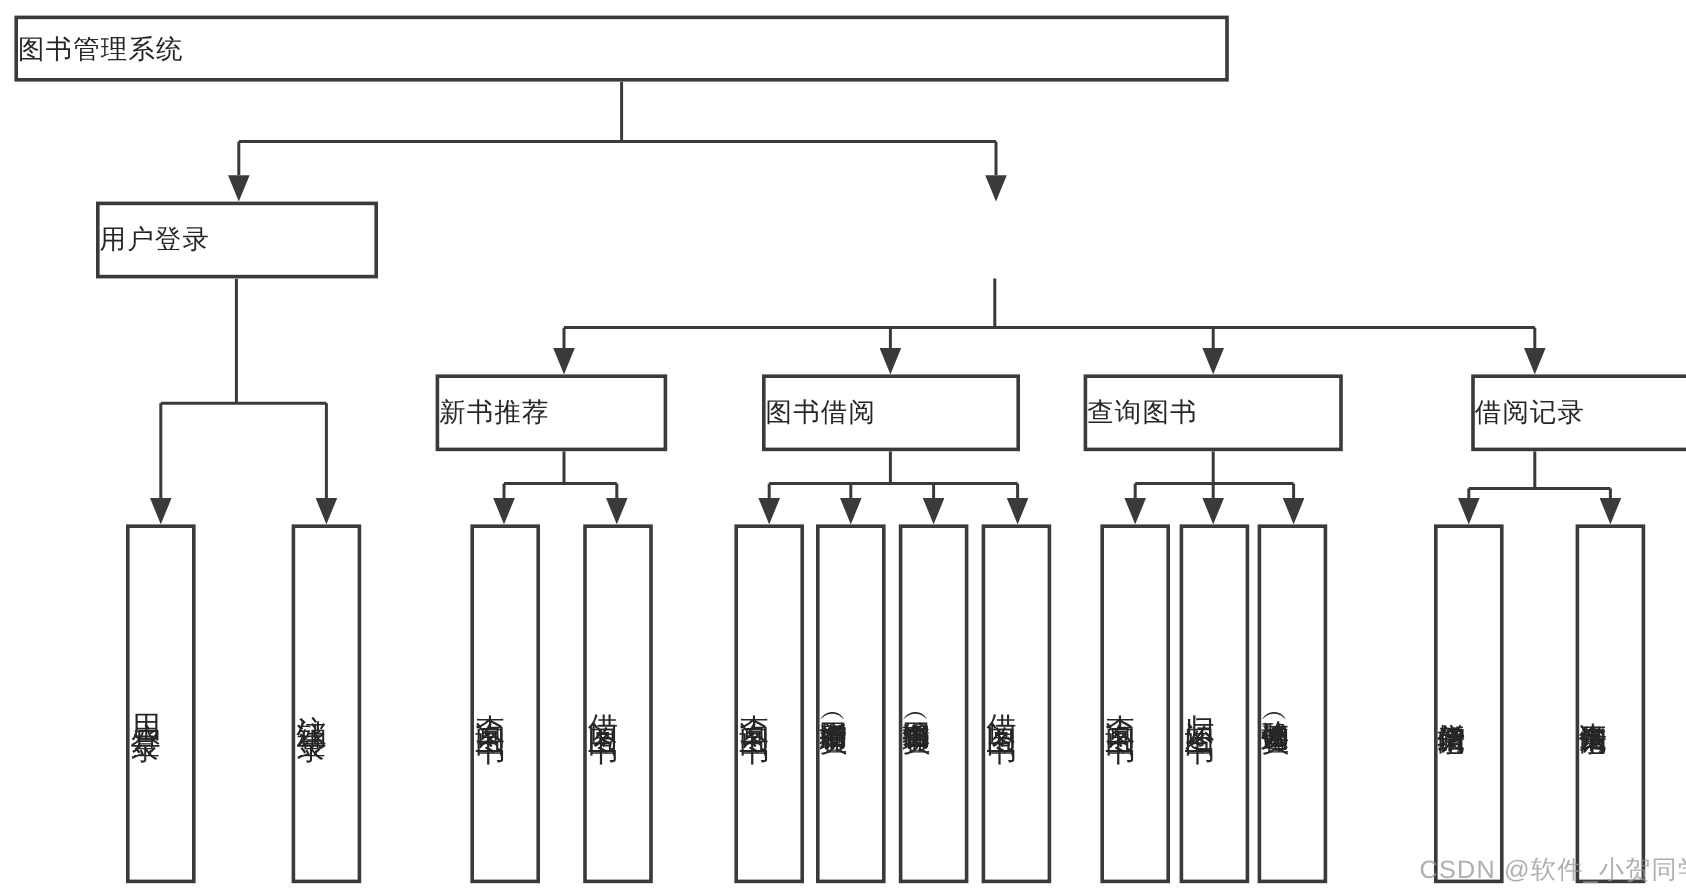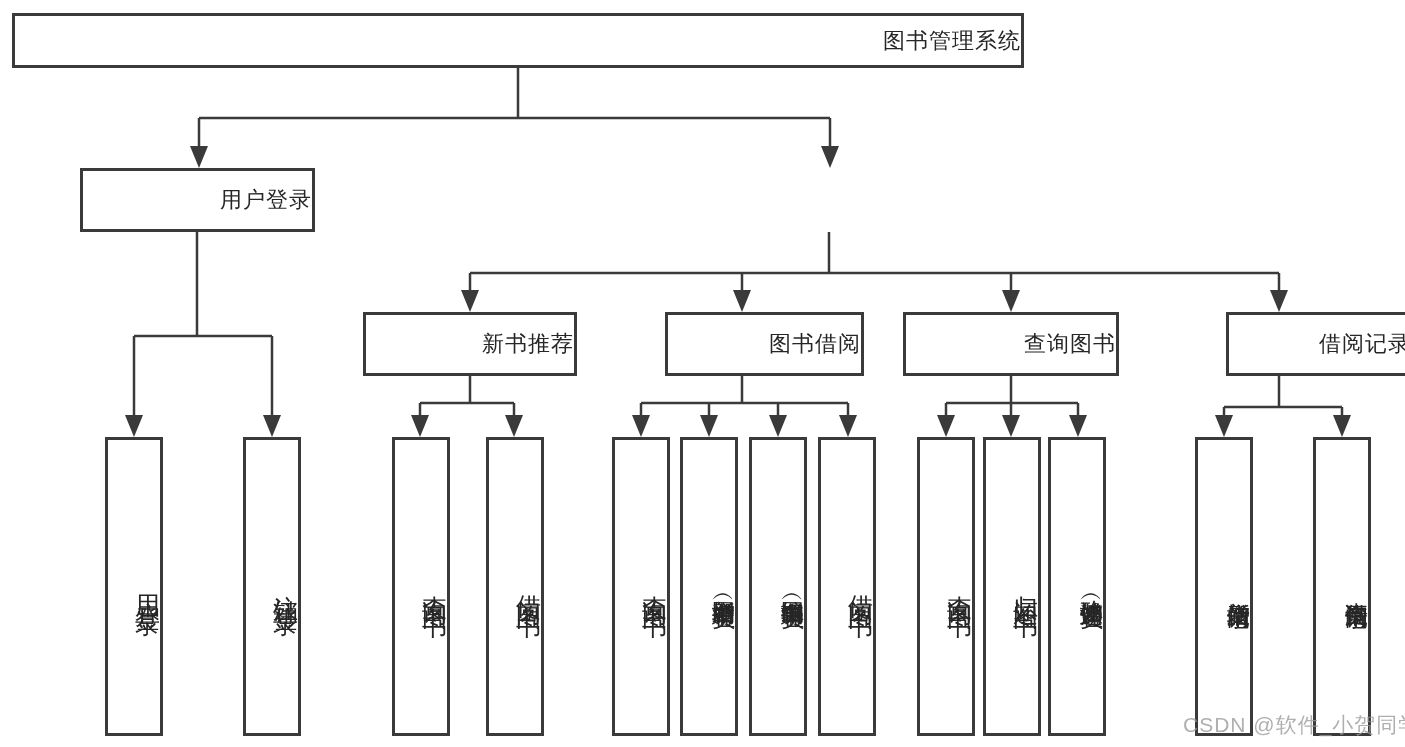--- a/index.html
+++ b/index.html
@@ -25,23 +25,22 @@
     stroke: #3a3a3a;
     stroke-width: 2.5px;
   }
   .node {
     position: absolute;
     box-sizing: border-box;
     background: #ffffff;
     border: 3px solid #3a3a3a;
     display: flex;
     align-items: center;
-    justify-content: flex-end;
+    justify-content: flex-start;
     color: #262626;
-    padding-left: 36px;
   }
   .node.hbox span {
     font-size: 22px;
     letter-spacing: 1px;
     white-space: nowrap;
   }
   .node.root  { left: 12px;  top: 13px;  width: 1012px; height: 55px; }
   .node.lvl2  { top: 168px; height: 64px; width: 235px; }
   .node.lvl3  { top: 312px; height: 64px; }
   .node.leaf  { top: 437px; height: 299px; width: 58px; }
@@ -113,24 +112,24 @@
   </svg>
 
   <div class="node hbox root">
     <span>图书管理系统</span>
   </div>
 
   <div class="node hbox lvl2" style="left:80px;">
     <span>用户登录</span>
   </div>
 
-  <div class="node hbox lvl3" style="left:363px;width:214px;">
+  <div class="node hbox lvl3" style="left:363px;width:193px;">
     <span>新书推荐</span>
   </div>
-  <div class="node hbox lvl3" style="left:635px;width:199px;margin-left:30px;">
+  <div class="node hbox lvl3" style="left:635px;width:215px;">
     <span>图书借阅</span>
   </div>
   <div class="node hbox lvl3" style="left:903px;width:216px;">
     <span>查询图书</span>
   </div>
   <div class="node hbox lvl3" style="left:1226px;width:188px;">
     <span>借阅记录</span>
   </div>
 
   <div class="node leaf" style="left:105px;">

